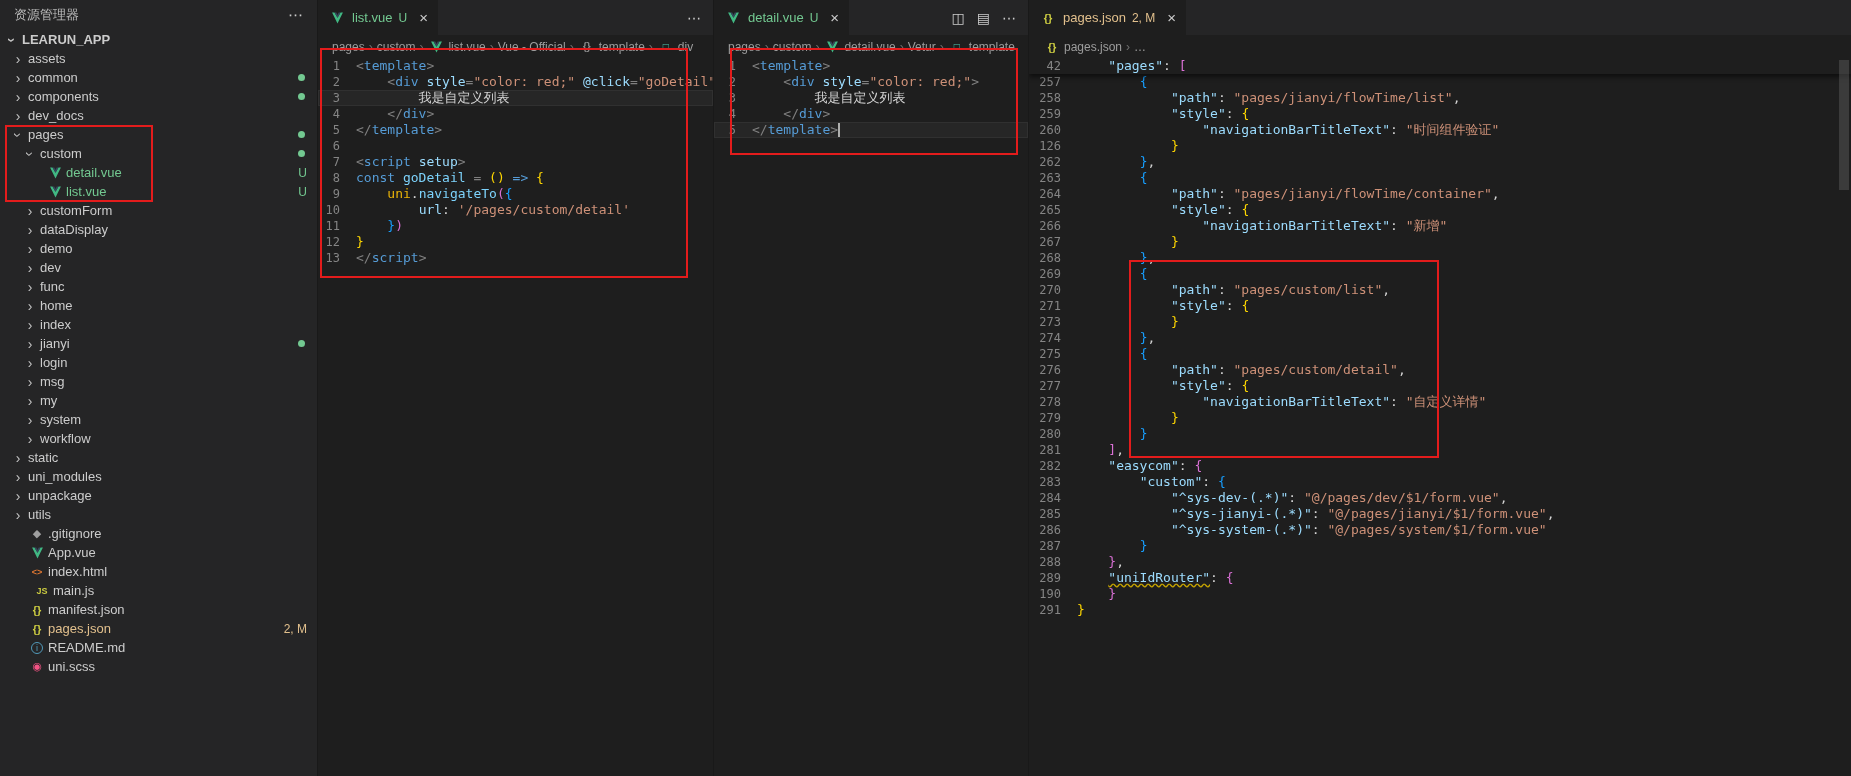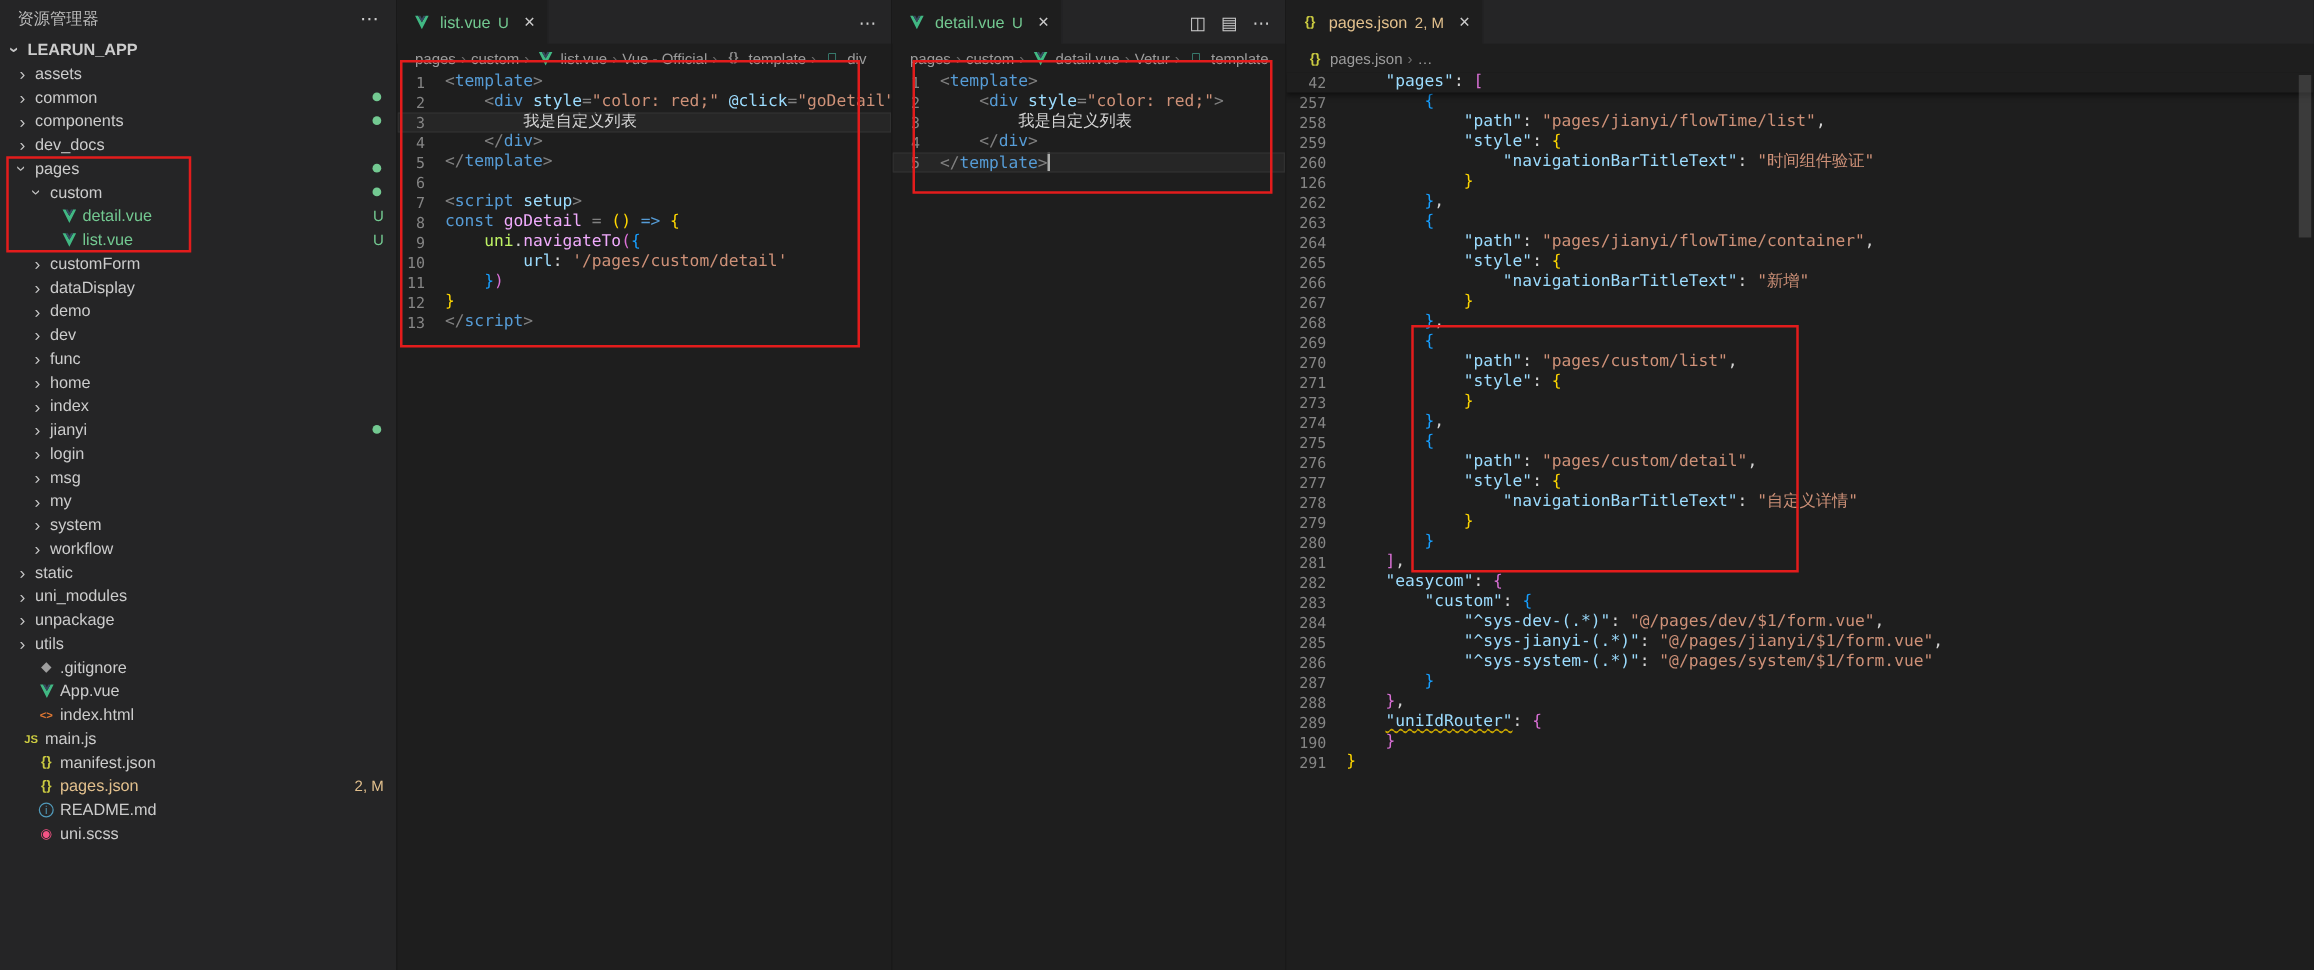--- a/index.html
+++ b/index.html
@@ -65,22 +65,22 @@
   .line.sticky{background:#1e1e1e;box-shadow:0 3px 5px rgba(0,0,0,0.55);position:relative;z-index:2}
   .cursor{display:inline-block;width:2px;height:15px;background:#aeafad;vertical-align:-3px}
 
   
   .tk-plain{color:#d4d4d4}
   .tk-p{color:#808080}
   .tk-tag{color:#569cd6}
   .tk-attr{color:#9cdcfe}
   .tk-str{color:#ce9178}
   .tk-kw{color:#569cd6}
-  .tk-fn{color:#f0abfc}
-  .tk-var{color:#bef264}
+  .tk-fn{color:#7dd3fc}
+  .tk-var{color:#eab308}
   .tk-key{color:#9cdcfe}
   .tk-keyw{color:#9cdcfe;text-decoration-line:underline;text-decoration-style:wavy;text-decoration-color:#c7a500}
   .tk-b1{color:#ffd700}
   .tk-b2{color:#da70d6}
   .tk-b3{color:#179fff}
 
   
   .anno{position:absolute;border:2px solid #e31c1c;z-index:6;pointer-events:none}
   .anno-sidebar{left:5px;top:125px;width:148px;height:77px}
   .anno-g1{left:2px;top:48px;width:368px;height:230px}
@@ -235,21 +235,21 @@
             </svg>
           </span>
           <span class="tree-label">App.vue</span>
         </div>
         <div class="tree-row" style="padding-left: 28px;">
           <span class="icon-wrap">
             <i class="gi ic-html">&lt;&gt;</i>
           </span>
           <span class="tree-label">index.html</span>
         </div>
-        <div class="tree-row" style="padding-left: 16px;">
+        <div class="tree-row" style="padding-left: 16px; margin-left: 17px;">
           <span class="icon-wrap">
             <i class="gi ic-js">JS</i>
           </span>
           <span class="tree-label">main.js</span>
         </div>
         <div class="tree-row" style="padding-left: 28px;">
           <span class="icon-wrap">
             <i class="gi ic-json">{}</i>
           </span>
           <span class="tree-label">manifest.json</span>

